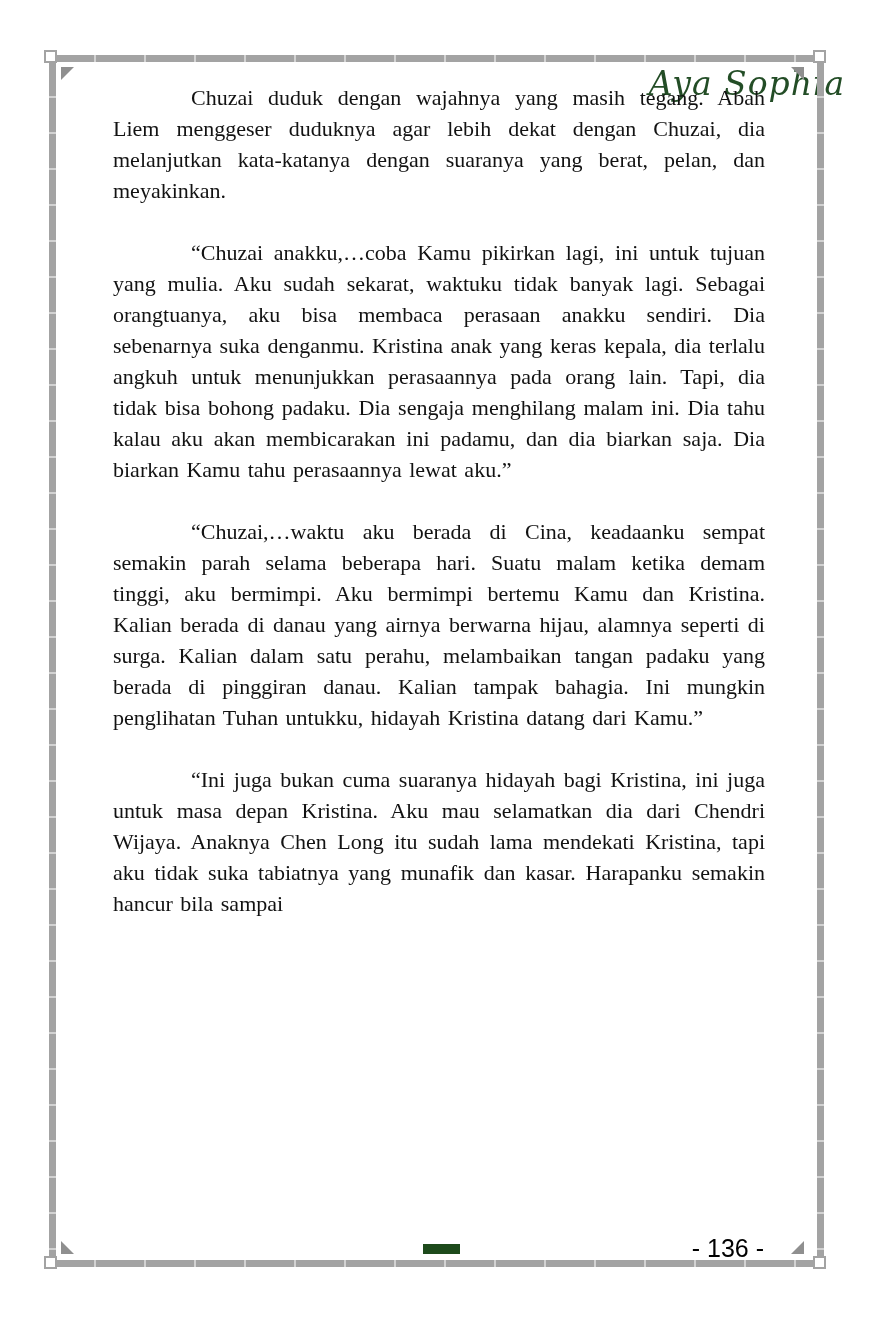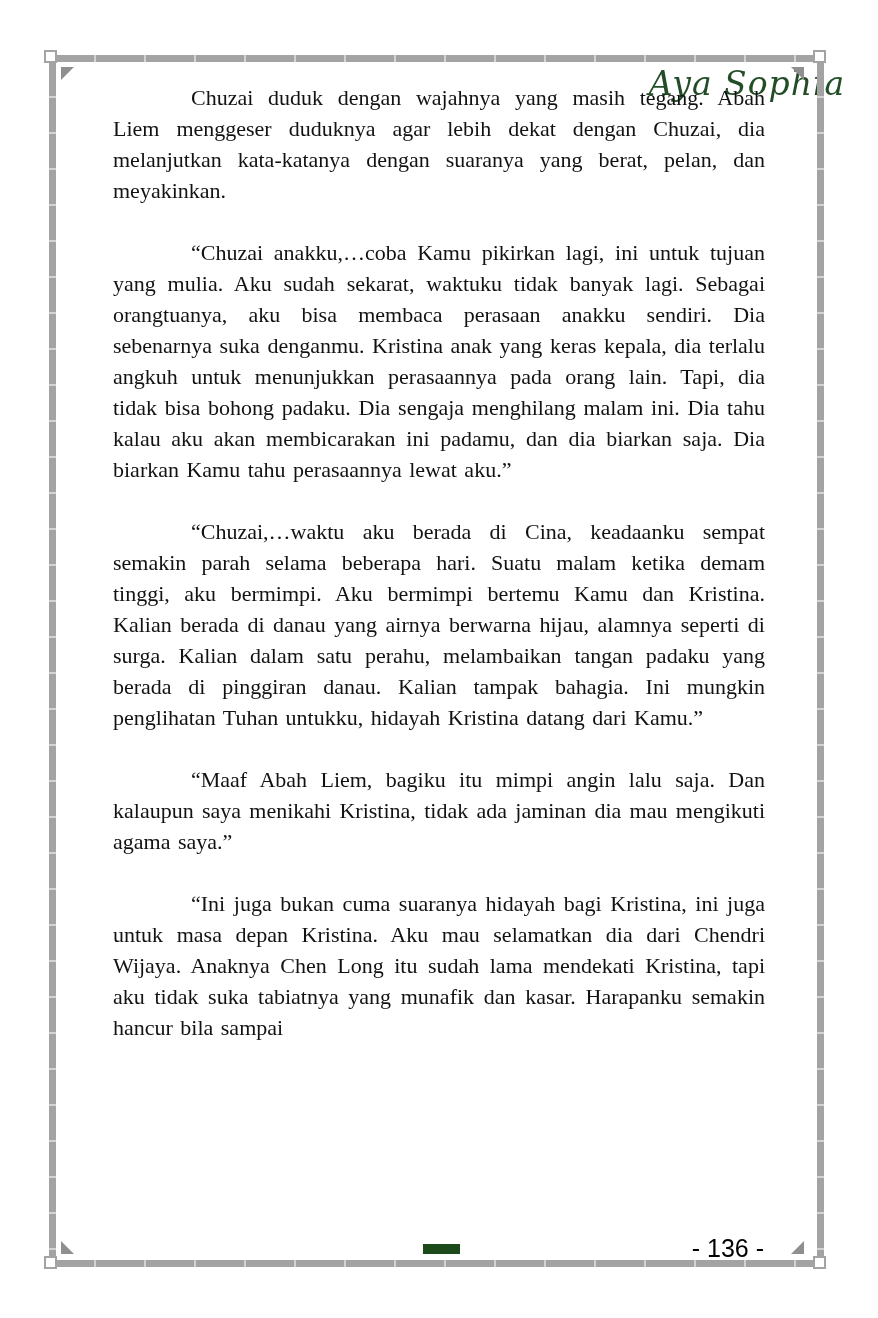--- a/index.html
+++ b/index.html
@@ -97,18 +97,17 @@
 <div class="corner-square cs-br"></div>
 <div class="tri tri-tl"></div>
 <div class="tri tri-tr"></div>
 <div class="tri tri-bl"></div>
 <div class="tri tri-br"></div>
 
 <div class="text-block">
   <p>Chuzai duduk dengan wajahnya yang masih tegang. Abah Liem menggeser duduknya agar lebih dekat dengan Chuzai, dia melanjutkan kata-katanya dengan suaranya yang berat, pelan, dan meyakinkan.</p>
   <p>“Chuzai anakku,…coba Kamu pikirkan lagi, ini untuk tujuan yang mulia. Aku sudah sekarat, waktuku tidak banyak lagi.  Sebagai orangtuanya, aku bisa membaca perasaan anakku sendiri. Dia sebenarnya suka denganmu. Kristina anak yang keras kepala, dia terlalu angkuh untuk menunjukkan perasaannya pada orang lain. Tapi, dia tidak bisa bohong padaku. Dia sengaja menghilang malam ini. Dia tahu kalau aku akan membicarakan ini padamu, dan dia biarkan saja. Dia biarkan Kamu tahu perasaannya lewat aku.”</p>
   <p>“Chuzai,…waktu aku berada di Cina, keadaanku sempat semakin parah selama beberapa hari. Suatu malam ketika demam tinggi, aku bermimpi. Aku bermimpi bertemu Kamu dan Kristina. Kalian berada di danau yang airnya berwarna hijau, alamnya seperti di surga. Kalian dalam satu perahu, melambaikan tangan padaku yang berada di pinggiran danau. Kalian tampak bahagia. Ini mungkin penglihatan Tuhan untukku, hidayah Kristina datang dari Kamu.”</p>
-  <p>“Maaf Abah Liem, bagiku itu mimpi angin lalu saja. Dan kalaupun saya menikahi Kristina, tidak ada jaminan dia mau mengikuti agama saya.”</p>
   <p>“Ini juga bukan cuma suaranya hidayah bagi Kristina, ini juga untuk masa depan Kristina. Aku mau selamatkan dia dari Chendri Wijaya. Anaknya Chen Long itu sudah lama mendekati Kristina, tapi aku tidak suka tabiatnya yang munafik dan kasar. Harapanku semakin hancur bila sampai</p>
 </div>
 
 <div class="footer-divider"></div>
 <div class="page-number">- 136 -</div>
 
 </body></html>

